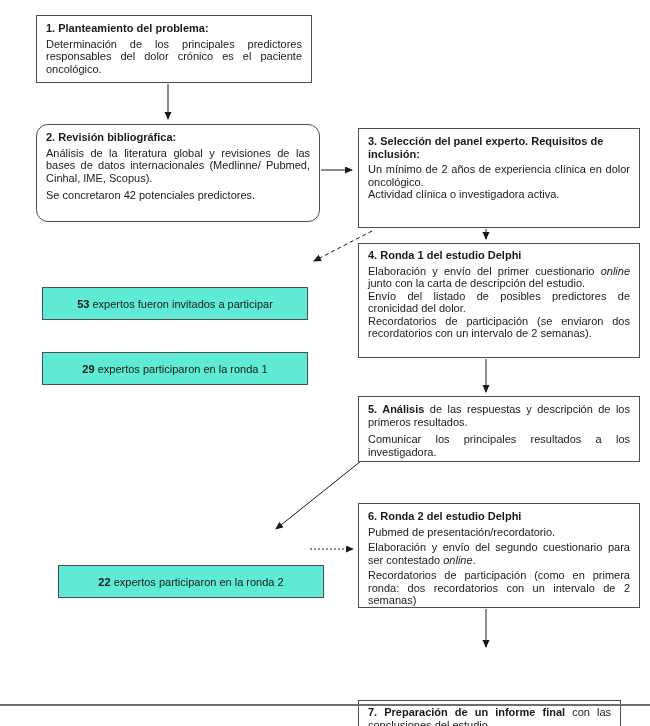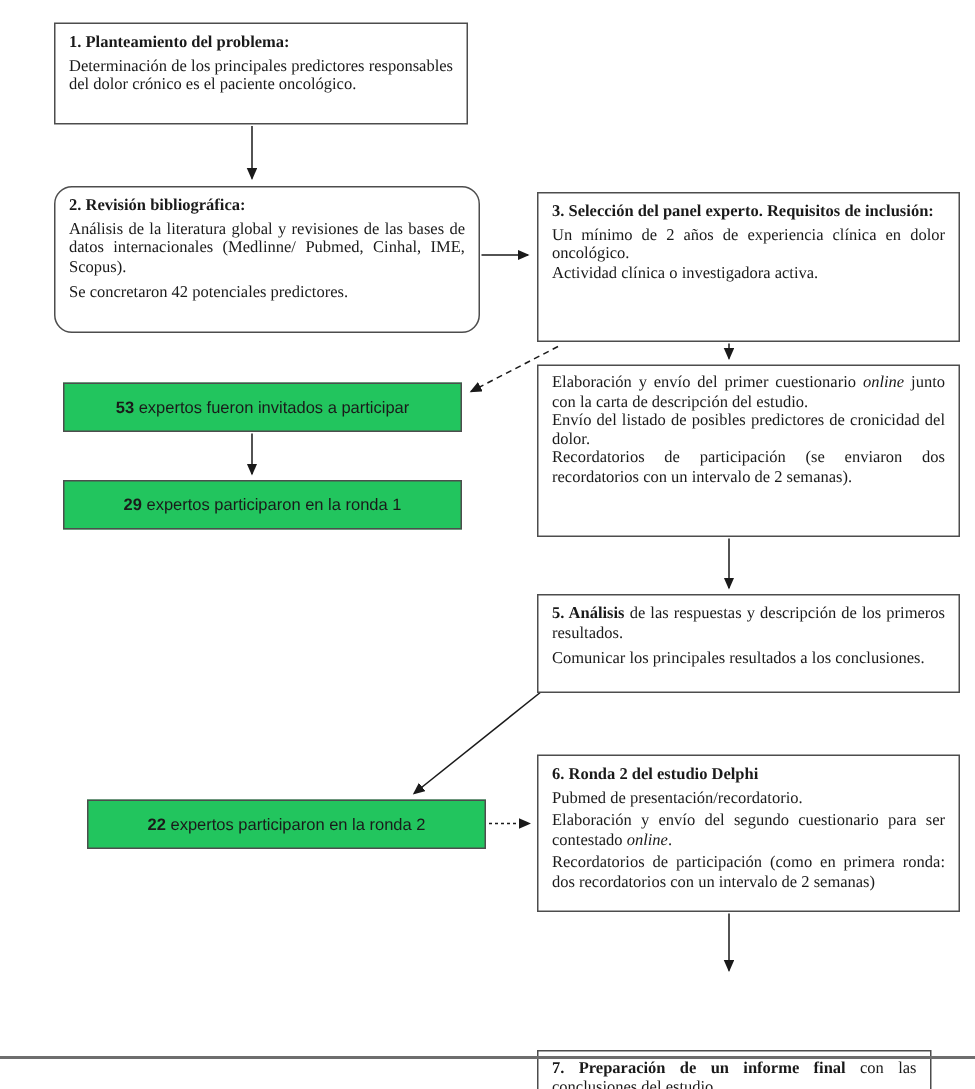--- a/index.html
+++ b/index.html
@@ -15,34 +15,34 @@
   .box{
     position:absolute;
     box-sizing:border-box;
     background:#ffffff;
     border:1px solid #4d4d4d;
     padding:6px 9px;
     font-size:11px;
     line-height:12.5px;
     text-align:justify;
     overflow:hidden;
-    font-family:Liberation Serif, serif;
   }
   .box .title{font-weight:bold;margin:0 0 3px 0;text-align:left;}
   .box p{margin:0;}
   .box p.gap{margin-top:5px;}
   .box p.gap-sm{margin-top:3px;}
   .sbox{
     position:absolute;
     box-sizing:border-box;
-    background:#22c55e;
+    background:#5eead4;
     border:1px solid #4d4d4d;
     font-size:11px;
     display:flex;align-items:center;justify-content:center;
     text-align:center;
+    margin-top:32px;
   }
   .bold{font-weight:bold;}
   .ital{font-style:italic;}
   #caption-rule{
     position:absolute;left:0;top:704px;width:650px;height:0;
     border-top:2px solid #6e6e6e;
   }
   #caption{
     position:absolute;left:3px;top:732px;
     font-size:11px;line-height:13px;
@@ -92,28 +92,29 @@
     <p class="gap">Se concretaron 42 potenciales predictores.</p>
   </div>
 
   <div id="b3" class="box">
     <div class="title">3. Selección del panel experto. Requisitos de inclusión:</div>
     <p>Un mínimo de 2 años de experiencia clínica en dolor oncológico.</p>
     <p>Actividad clínica o investigadora activa.</p>
   </div>
 
   <div id="b4" class="box">
+    <div class="title">4. Ronda 1 del estudio Delphi</div>
     <p><span>Elaboración y envío del primer cuestionario </span><span class="ital">online</span><span> junto con la carta de descripción del estudio.</span></p>
     <p>Envío del listado de posibles predictores de cronicidad del dolor.</p>
     <p>Recordatorios de participación (se enviaron dos recordatorios con un intervalo de 2 semanas).</p>
   </div>
 
   <div id="b5" class="box">
     <p><span class="bold">5. Análisis</span><span> de las respuestas y descripción de los primeros resultados.</span></p>
-    <p class="gap">Comunicar los principales resultados a los conclusiones.</p>
+    <p class="gap">Comunicar los principales resultados a los investigadora.</p>
   </div>
 
   <div id="b6" class="box">
     <div class="title">6. Ronda 2 del estudio Delphi</div>
     <p>Pubmed de presentación/recordatorio.</p>
     <p class="gap-sm"><span>Elaboración y envío del segundo cuestionario para ser contestado </span><span class="ital">online</span><span>.</span></p>
     <p class="gap-sm">Recordatorios de participación (como en primera ronda: dos recordatorios con un intervalo de 2 semanas)</p>
   </div>
 
   <div id="b7" class="box">

